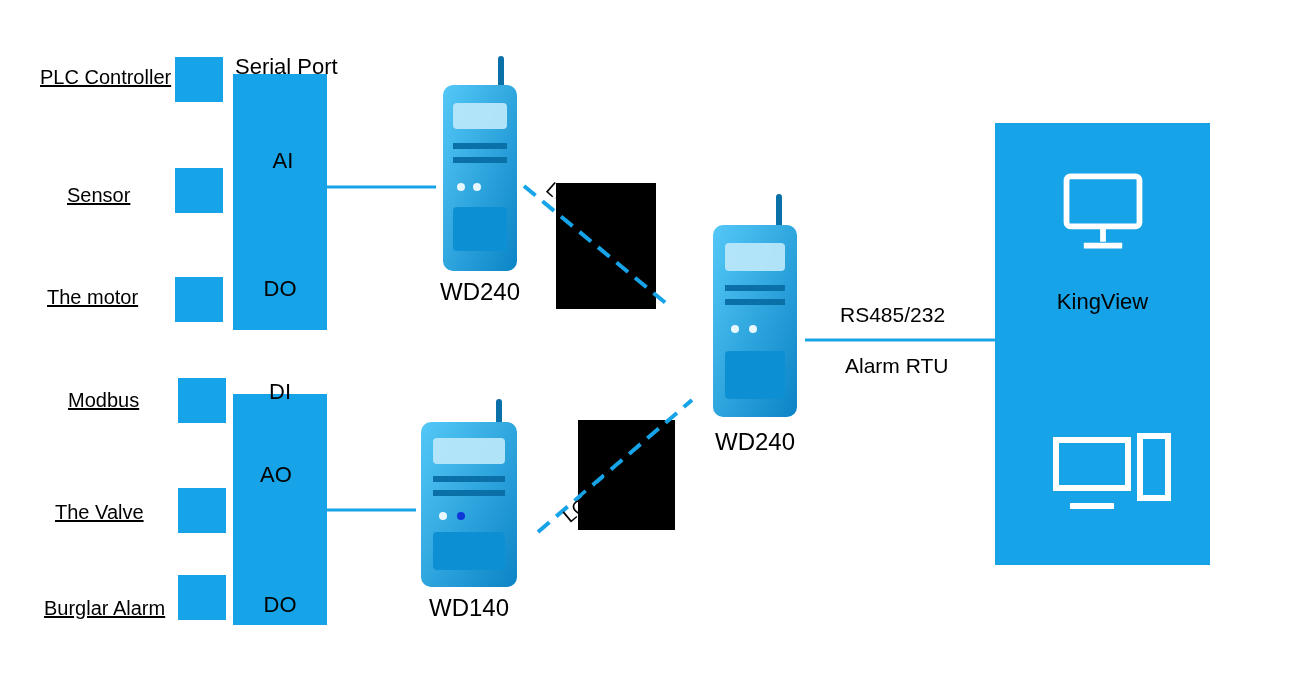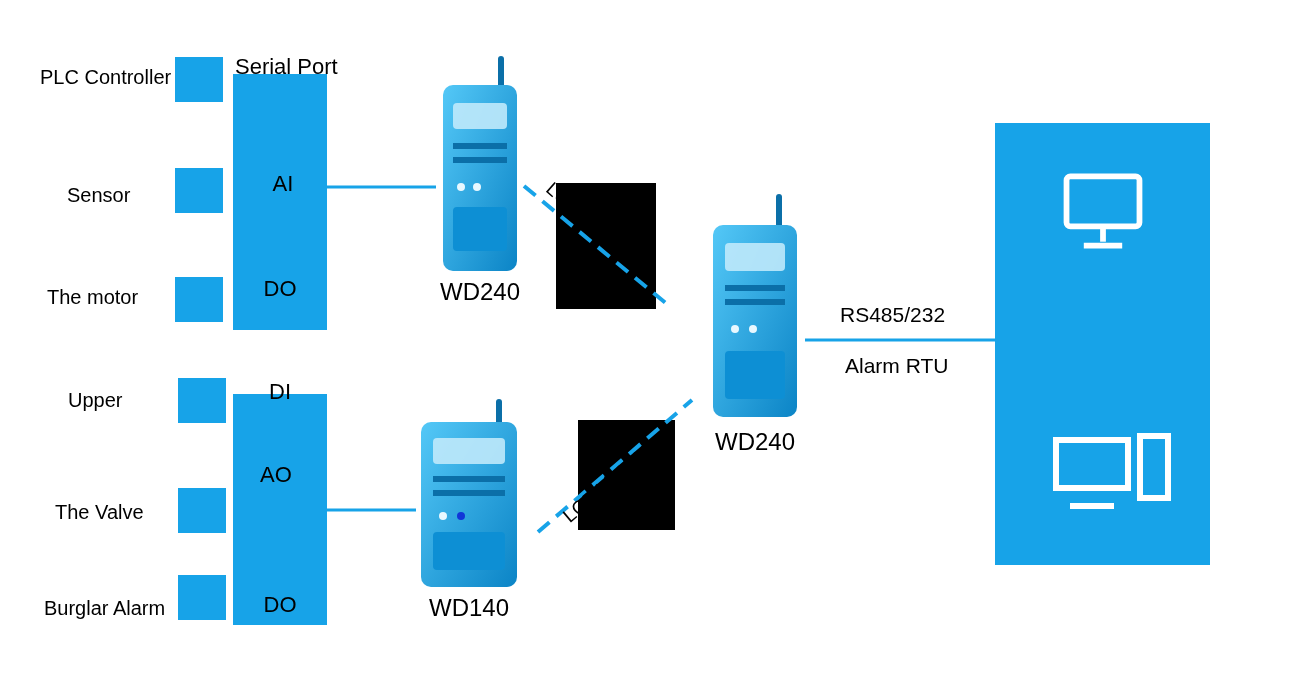--- a/index.html
+++ b/index.html
@@ -5,21 +5,21 @@
   :root{ --accent:#17a3e8; }
   html,body{margin:0;padding:0;background:#fff;}
   body{font-family:"Liberation Sans",sans-serif;color:#000;}
   .canvas{position:relative;width:1316px;height:674px;background:#fff;overflow:hidden;}
 
   .sq{position:absolute;width:48px;height:45px;background:var(--accent);z-index:1;}
   .io-block{position:absolute;background:var(--accent);z-index:1;}
   .black-box{position:absolute;background:#000;z-index:1;}
   .host-rect{position:absolute;background:var(--accent);z-index:1;}
 
-  .dev-label{position:absolute;font-size:20px;white-space:nowrap;z-index:3;}
+  .dev-label{position:absolute;font-size:20px;white-space:nowrap;z-index:3;text-decoration:underline;}
   .io-label{position:absolute;font-size:22px;text-align:center;z-index:3;}
   .modem-label{position:absolute;font-size:24px;text-align:center;z-index:3;}
   .bus-label{position:absolute;font-size:21px;white-space:nowrap;z-index:3;}
   .host-label{position:absolute;font-size:22px;text-align:center;z-index:3;}
   .caption-label{position:absolute;font-size:22px;text-align:center;z-index:3;}
   .lora-label{position:absolute;font-size:19px;white-space:nowrap;z-index:4;}
   .lora-label.down{transform-origin:left top;transform:rotate(41deg);}
   .lora-label.up{transform-origin:left center;transform:rotate(-40deg);}
 
   .device{position:absolute;z-index:1;}
@@ -37,21 +37,21 @@
   <div class="sq" style="left:175px;top:57px"></div>
 
   <div class="dev-label" style="left:67px;top:184px">Sensor</div>
   <div class="sq" style="left:175px;top:168px"></div>
 
   <div class="dev-label" style="left:47px;top:286px">The motor</div>
   <div class="sq" style="left:175px;top:277px"></div>
 
   <div class="io-block" style="left:233px;top:74px;width:94px;height:256px"></div>
   <div class="io-label" style="left:235px;top:54px">Serial Port</div>
-  <div class="io-label" style="left:233px;top:171px;width:100px">AI</div>
+  <div class="io-label" style="left:233px;top:148px;width:100px">AI</div>
   <div class="io-label" style="left:233px;top:276px;width:94px">DO</div>
 
   <div class="device" style="left:435px;top:55px;width:90px;height:222px">
     <svg viewBox="0 0 90 222" width="90" height="222">
       <defs>
           <linearGradient id="grad-a" x1="0" y1="0" x2="1" y2="1">
         <stop offset="0" stop-color="#54c8f7"></stop>
             <stop offset="1" stop-color="#0b84c6"></stop>
       </linearGradient>
         </defs>
@@ -63,21 +63,21 @@
       <circle cx="26" cy="132" r="4" fill="#e8f8ff"></circle>
       <circle cx="42" cy="132" r="4" fill="#e8f8ff"></circle>
       <rect x="18" y="152" width="54" height="44" rx="4" fill="#0d8fd4"></rect>
     </svg>
   </div>
   <div class="modem-label" style="left:435px;top:278px;width:90px">WD240</div>
 
   <div class="black-box" style="left:556px;top:183px;width:100px;height:126px"></div>
   <div class="lora-label down" style="left:556px;top:178px">LORA(12KM)</div>
 
-  <div class="dev-label" style="left:68px;top:389px">Upper</div>
+  <div class="dev-label" style="left:68px;top:389px">Modbus</div>
   <div class="sq" style="left:178px;top:378px"></div>
 
   <div class="dev-label" style="left:55px;top:501px">The Valve</div>
   <div class="sq" style="left:178px;top:488px"></div>
 
   <div class="dev-label" style="left:44px;top:597px">Burglar Alarm</div>
   <div class="sq" style="left:178px;top:575px"></div>
 
   <div class="io-block" style="left:233px;top:394px;width:94px;height:231px"></div>
   <div class="io-label" style="left:233px;top:379px;width:94px">DI</div>
@@ -131,20 +131,21 @@
   <div class="bus-label" style="left:845px;top:354px">Alarm RTU</div>
 
   <div class="host-rect" style="left:995px;top:123px;width:215px;height:442px"></div>
   <div class="host-icon" style="left:1055px;top:163px">
     <svg viewBox="0 0 100 100" width="96" height="96">
       <rect x="12" y="14" width="76" height="52" rx="4" fill="none" stroke="#ffffff" stroke-width="6"></rect>
       <line x1="50" y1="66" x2="50" y2="82" stroke="#ffffff" stroke-width="6"></line>
       <line x1="30" y1="86" x2="70" y2="86" stroke="#ffffff" stroke-width="6"></line>
     </svg>
   </div>
+  <div class="host-label" style="left:995px;top:289px;width:215px">KingView</div>
   <div class="host-icon" style="left:1050px;top:432px">
     <svg viewBox="0 0 125 85" width="125" height="85">
       <rect x="6" y="8" width="72" height="48" fill="none" stroke="#ffffff" stroke-width="6"></rect>
       <rect x="90" y="4" width="28" height="62" fill="none" stroke="#ffffff" stroke-width="6"></rect>
       <line x1="20" y1="74" x2="64" y2="74" stroke="#ffffff" stroke-width="6"></line>
     </svg>
   </div>
 
   <svg class="overlay" width="1316" height="674">
     <line class="solid" x1="327" y1="187" x2="436" y2="187"></line>

